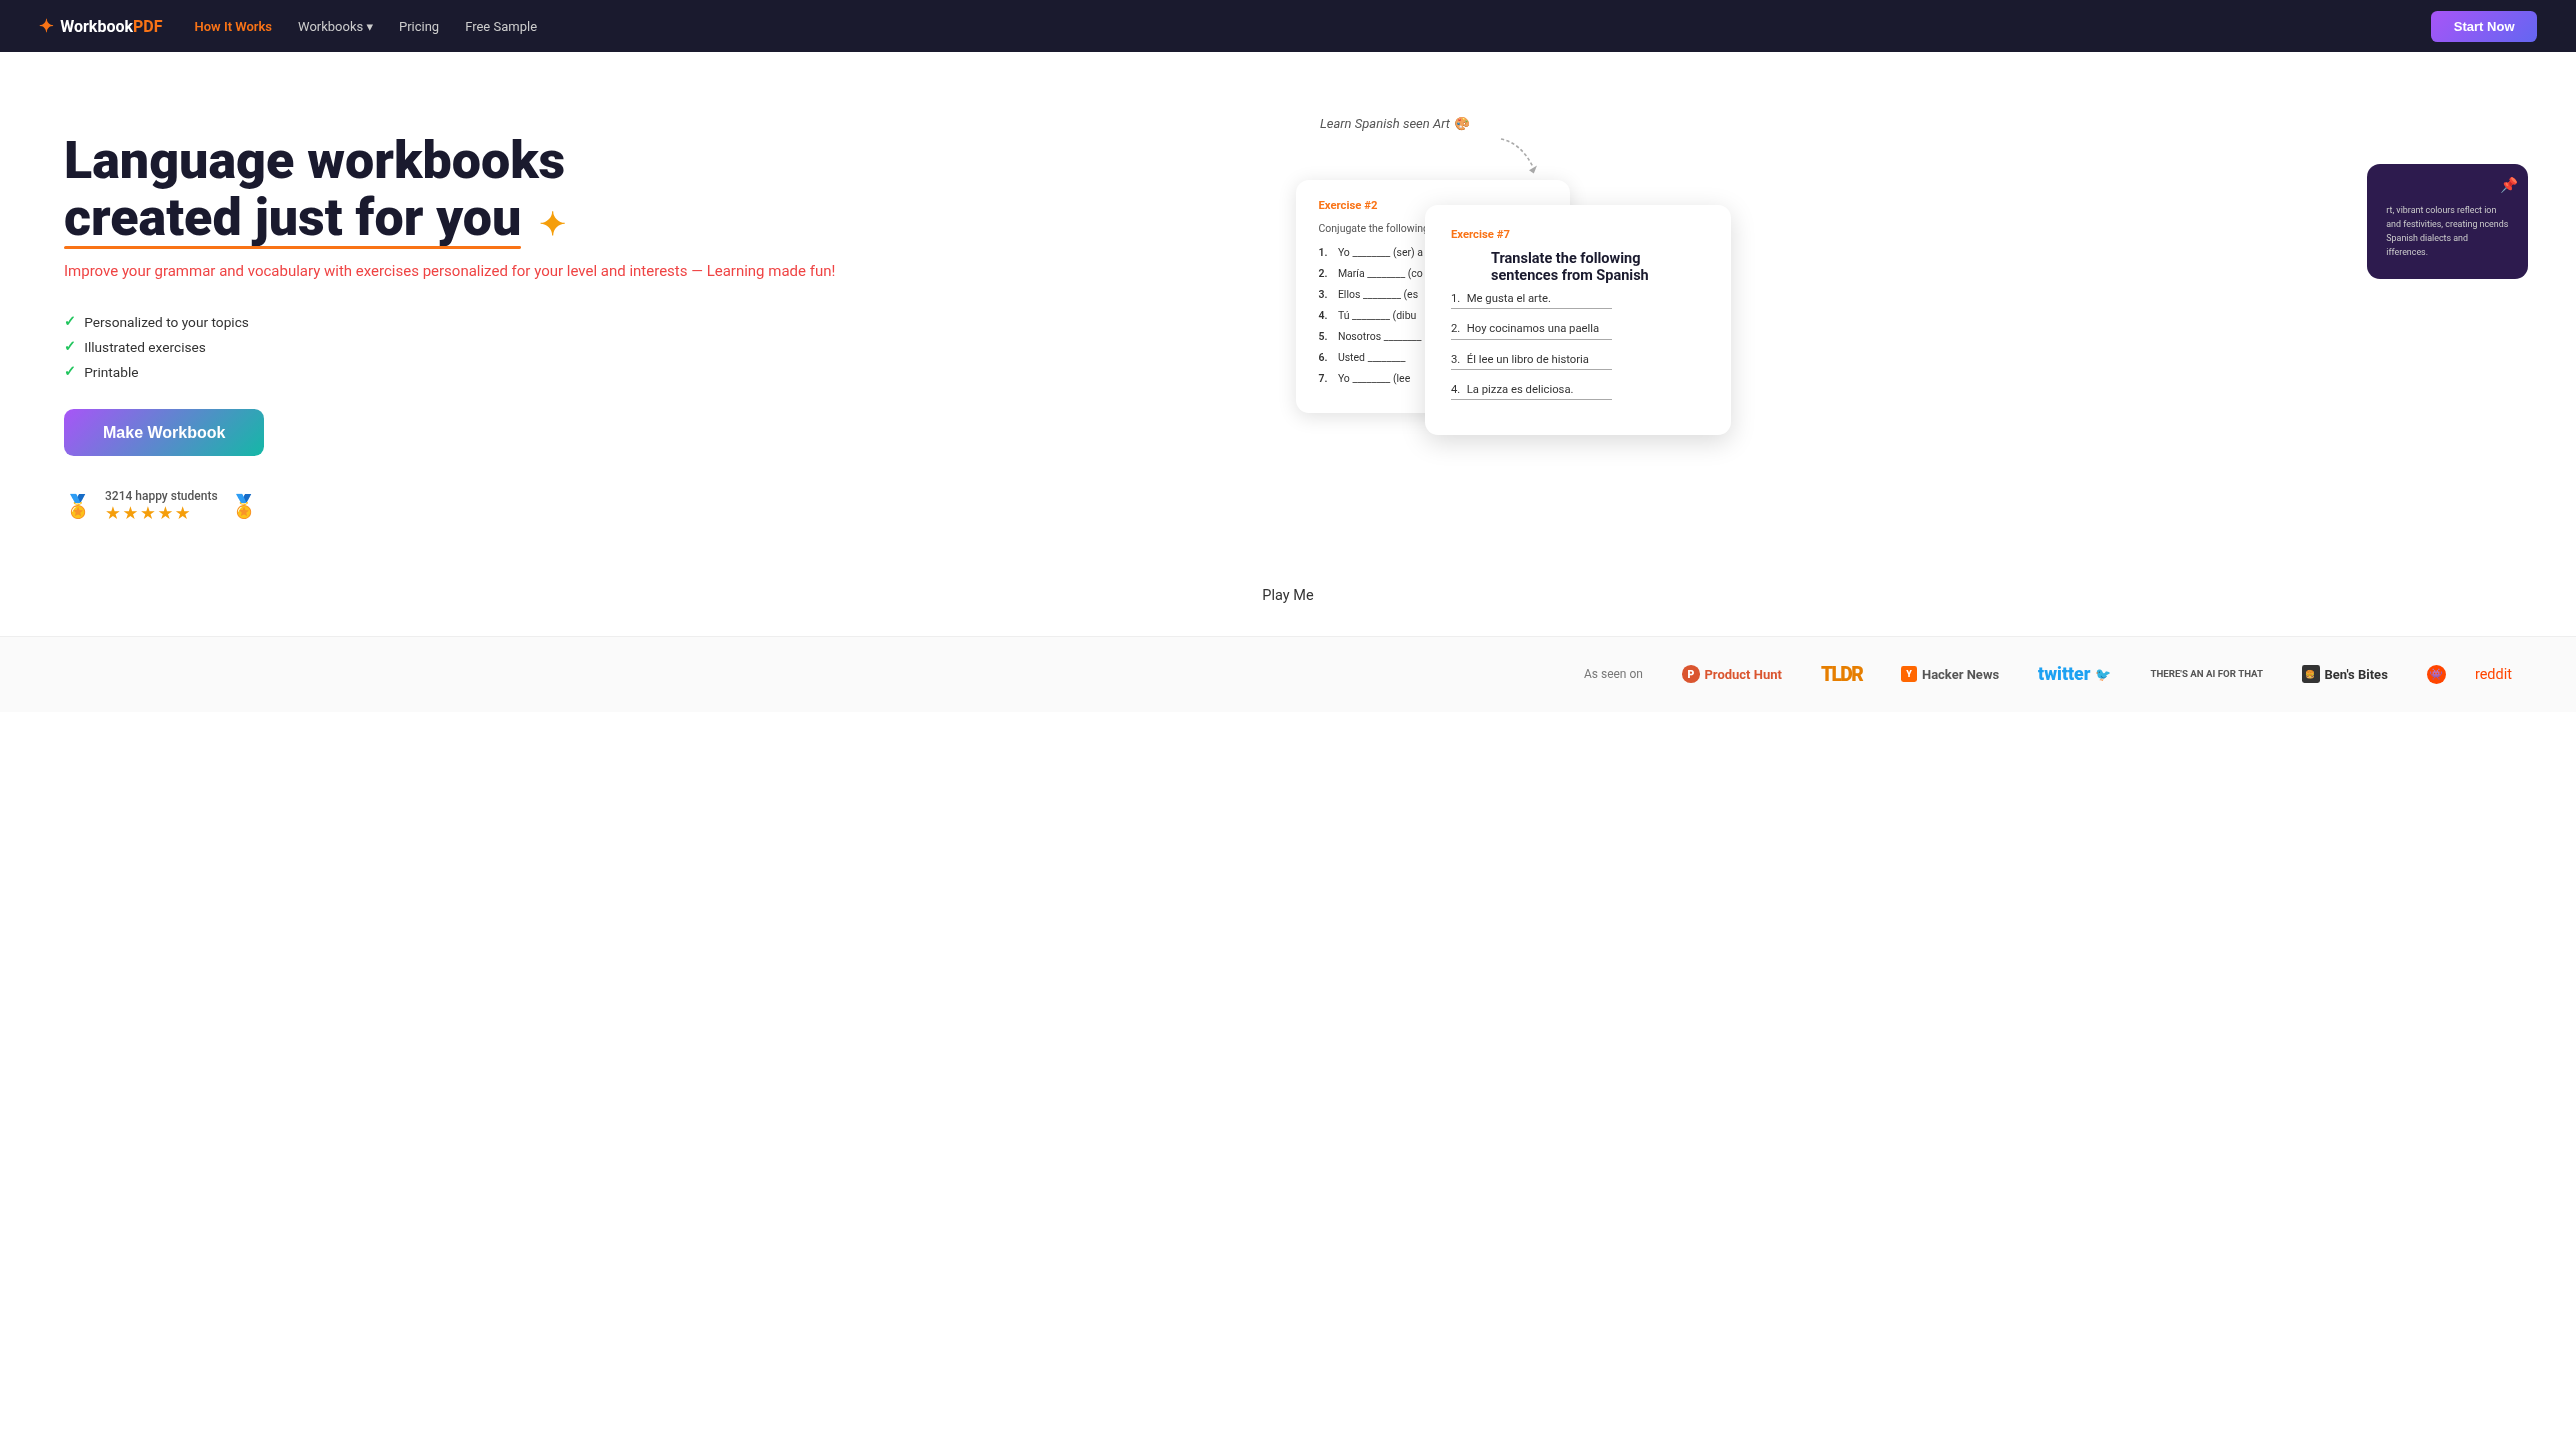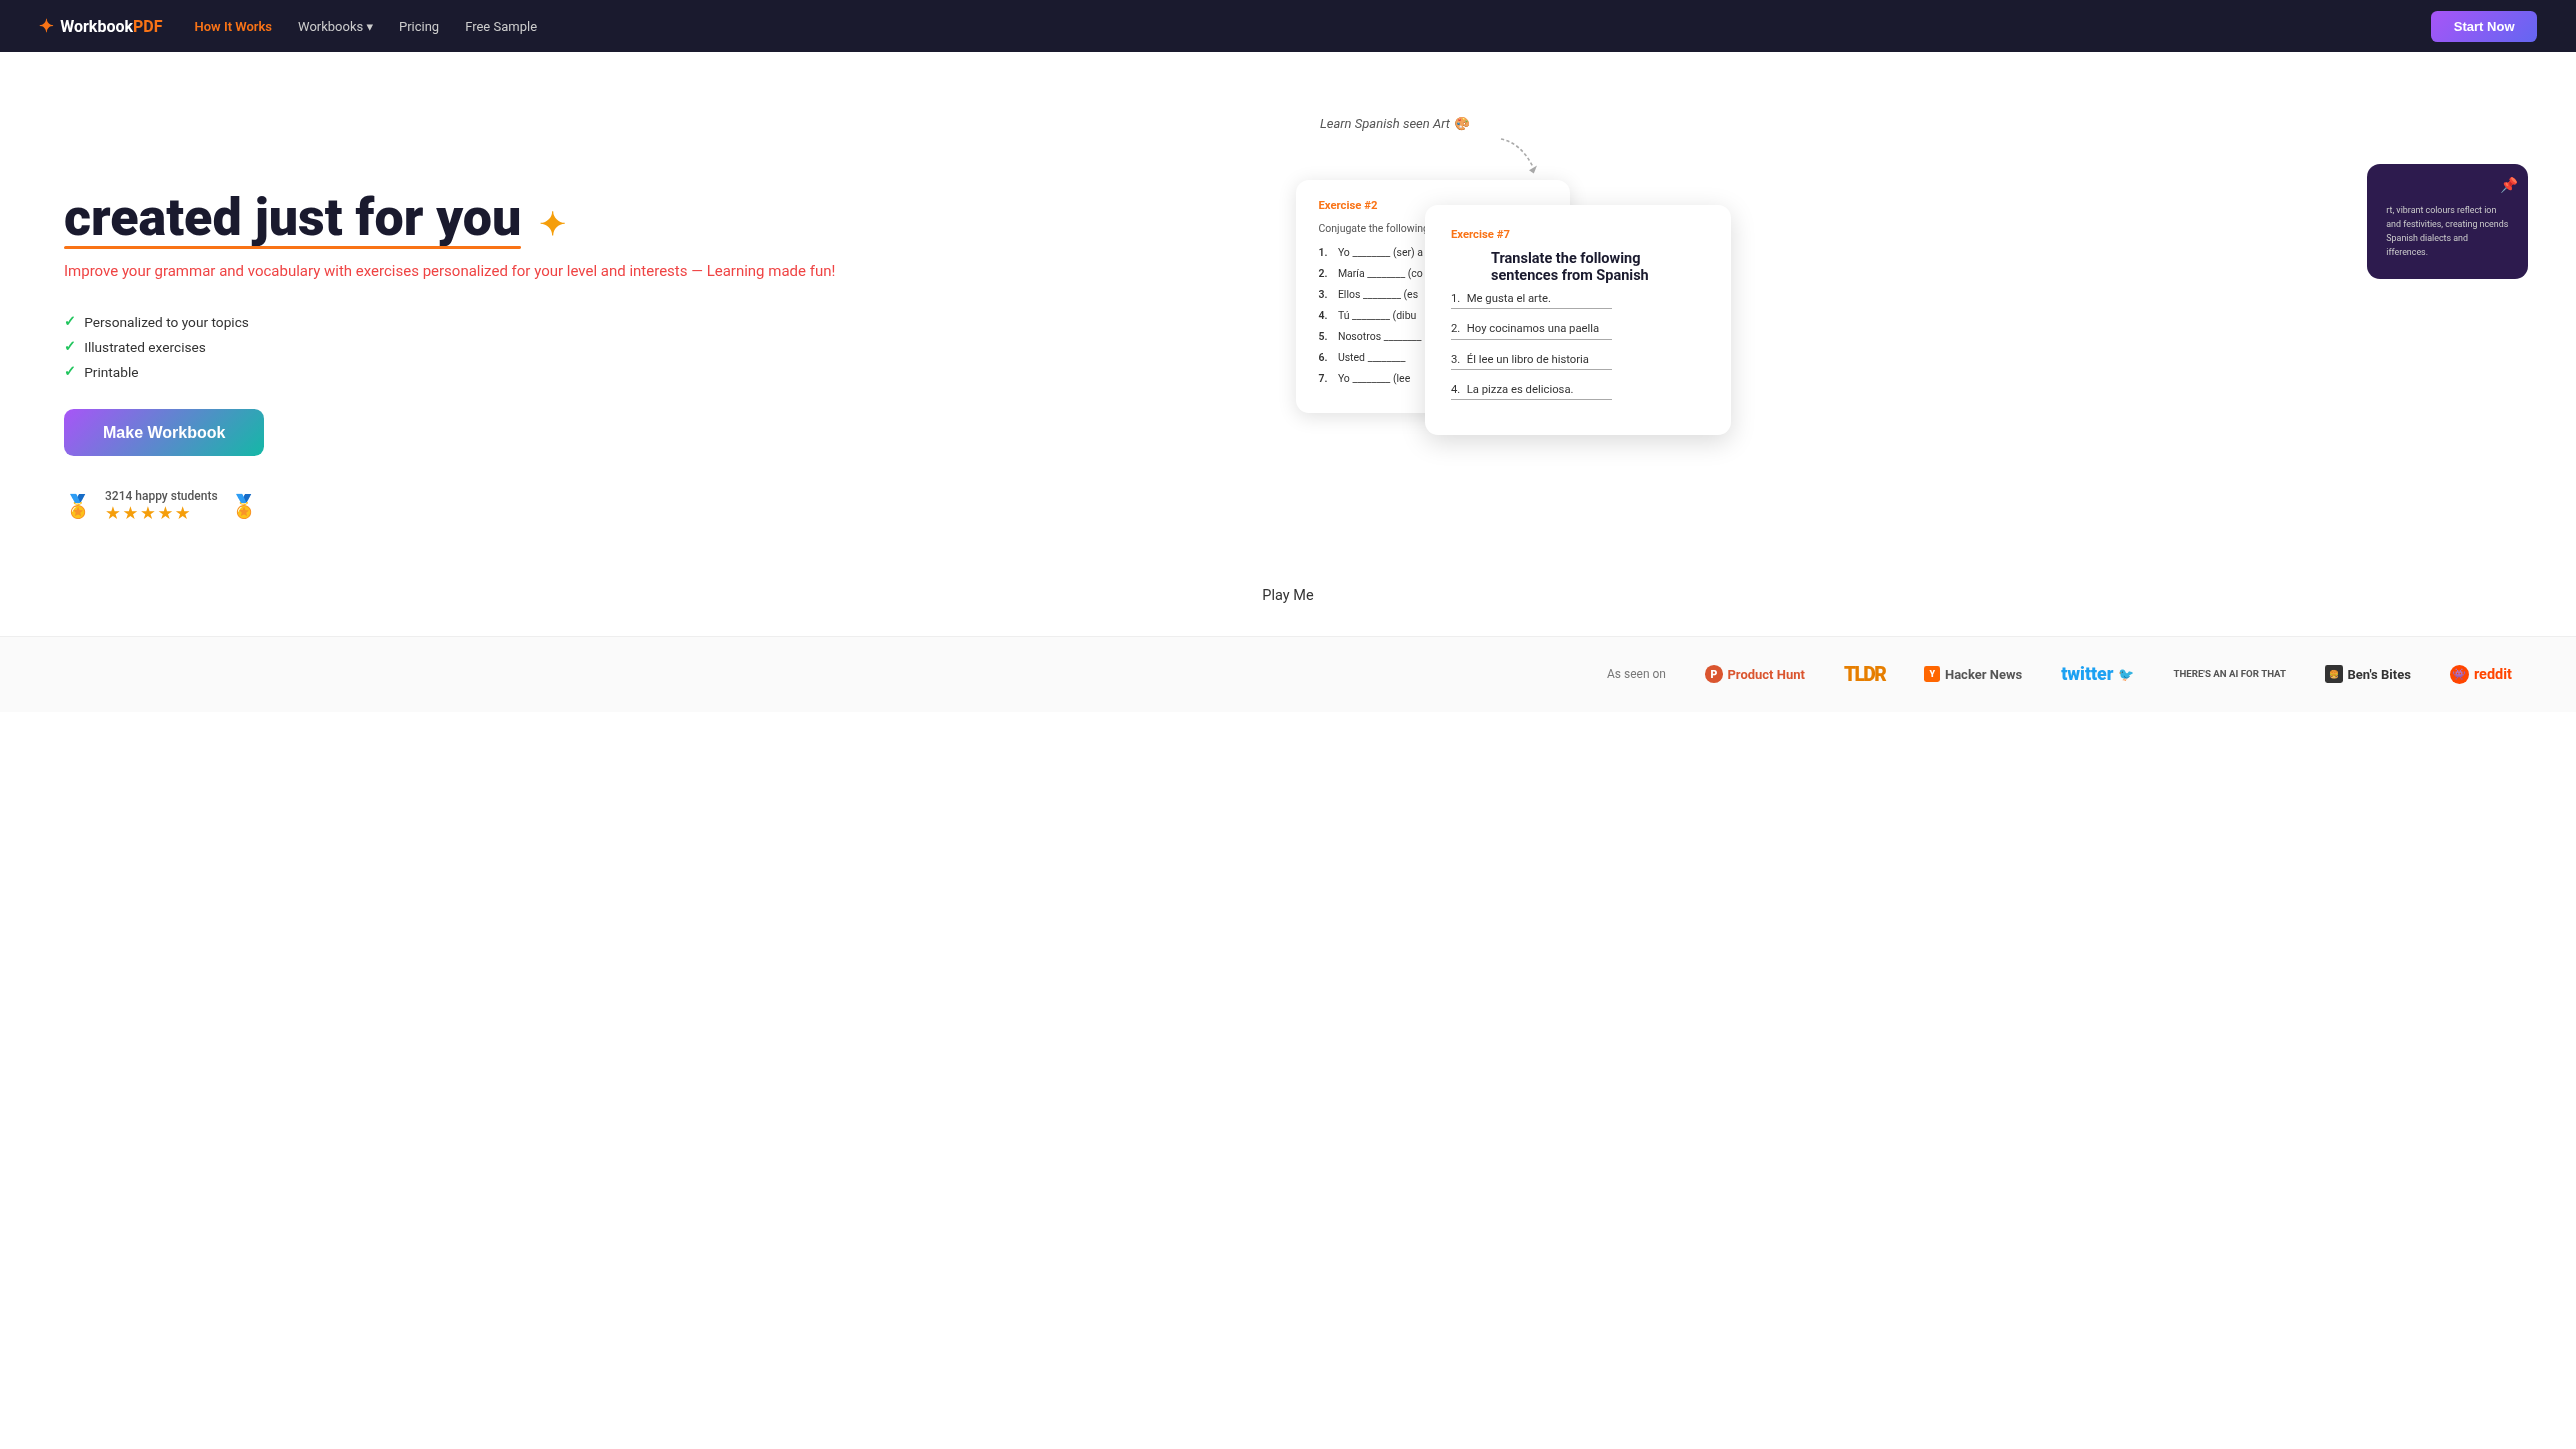--- a/index.html
+++ b/index.html
@@ -206,21 +206,21 @@
       <a class="nav-link">Free Sample</a>
     </div>
   </div>
   <button class="start-now-btn">Start Now</button>
 </nav>
 
 <section class="hero">
 
   <div class="hero-left">
     <h1 class="hero-title">
-      <br>
+      <span>Language workbooks</span><br>
       <span class="hero-title-underline">
         <span>created just for you</span>
       </span>
       <span class="sparkle">✦</span>
     </h1>
     <p class="hero-subtitle">Improve your grammar and vocabulary with exercises personalized for your level and interests — Learning made fun!</p>
     <ul class="hero-features">
       <li>
         <span class="check-icon">✓</span>
         <span>Personalized to your topics</span>
@@ -362,16 +362,16 @@
     <div class="brand-ai" style="color:#555; font-size:9.7px; font-weight:700; line-height:1.2; text-align:center;">THERE'S AN AI FOR THAT</div>
   </div>
 
   <div class="brand-logo">
     <span class="bens-icon">🍔</span>
     <span style="color:#333; font-weight:700;">Ben's Bites</span>
   </div>
 
   <div class="brand-logo">
     <span class="reddit-icon">👾</span>
-    <span style="color:#ff4500; font-weight:700; font-size:14.5px;">reddit</span>
+    <span style="color:#ff4500; font-weight:400; font-size:14.5px;margin-left:24px;">reddit</span>
   </div>
 </div>
 
 
 </body></html>

